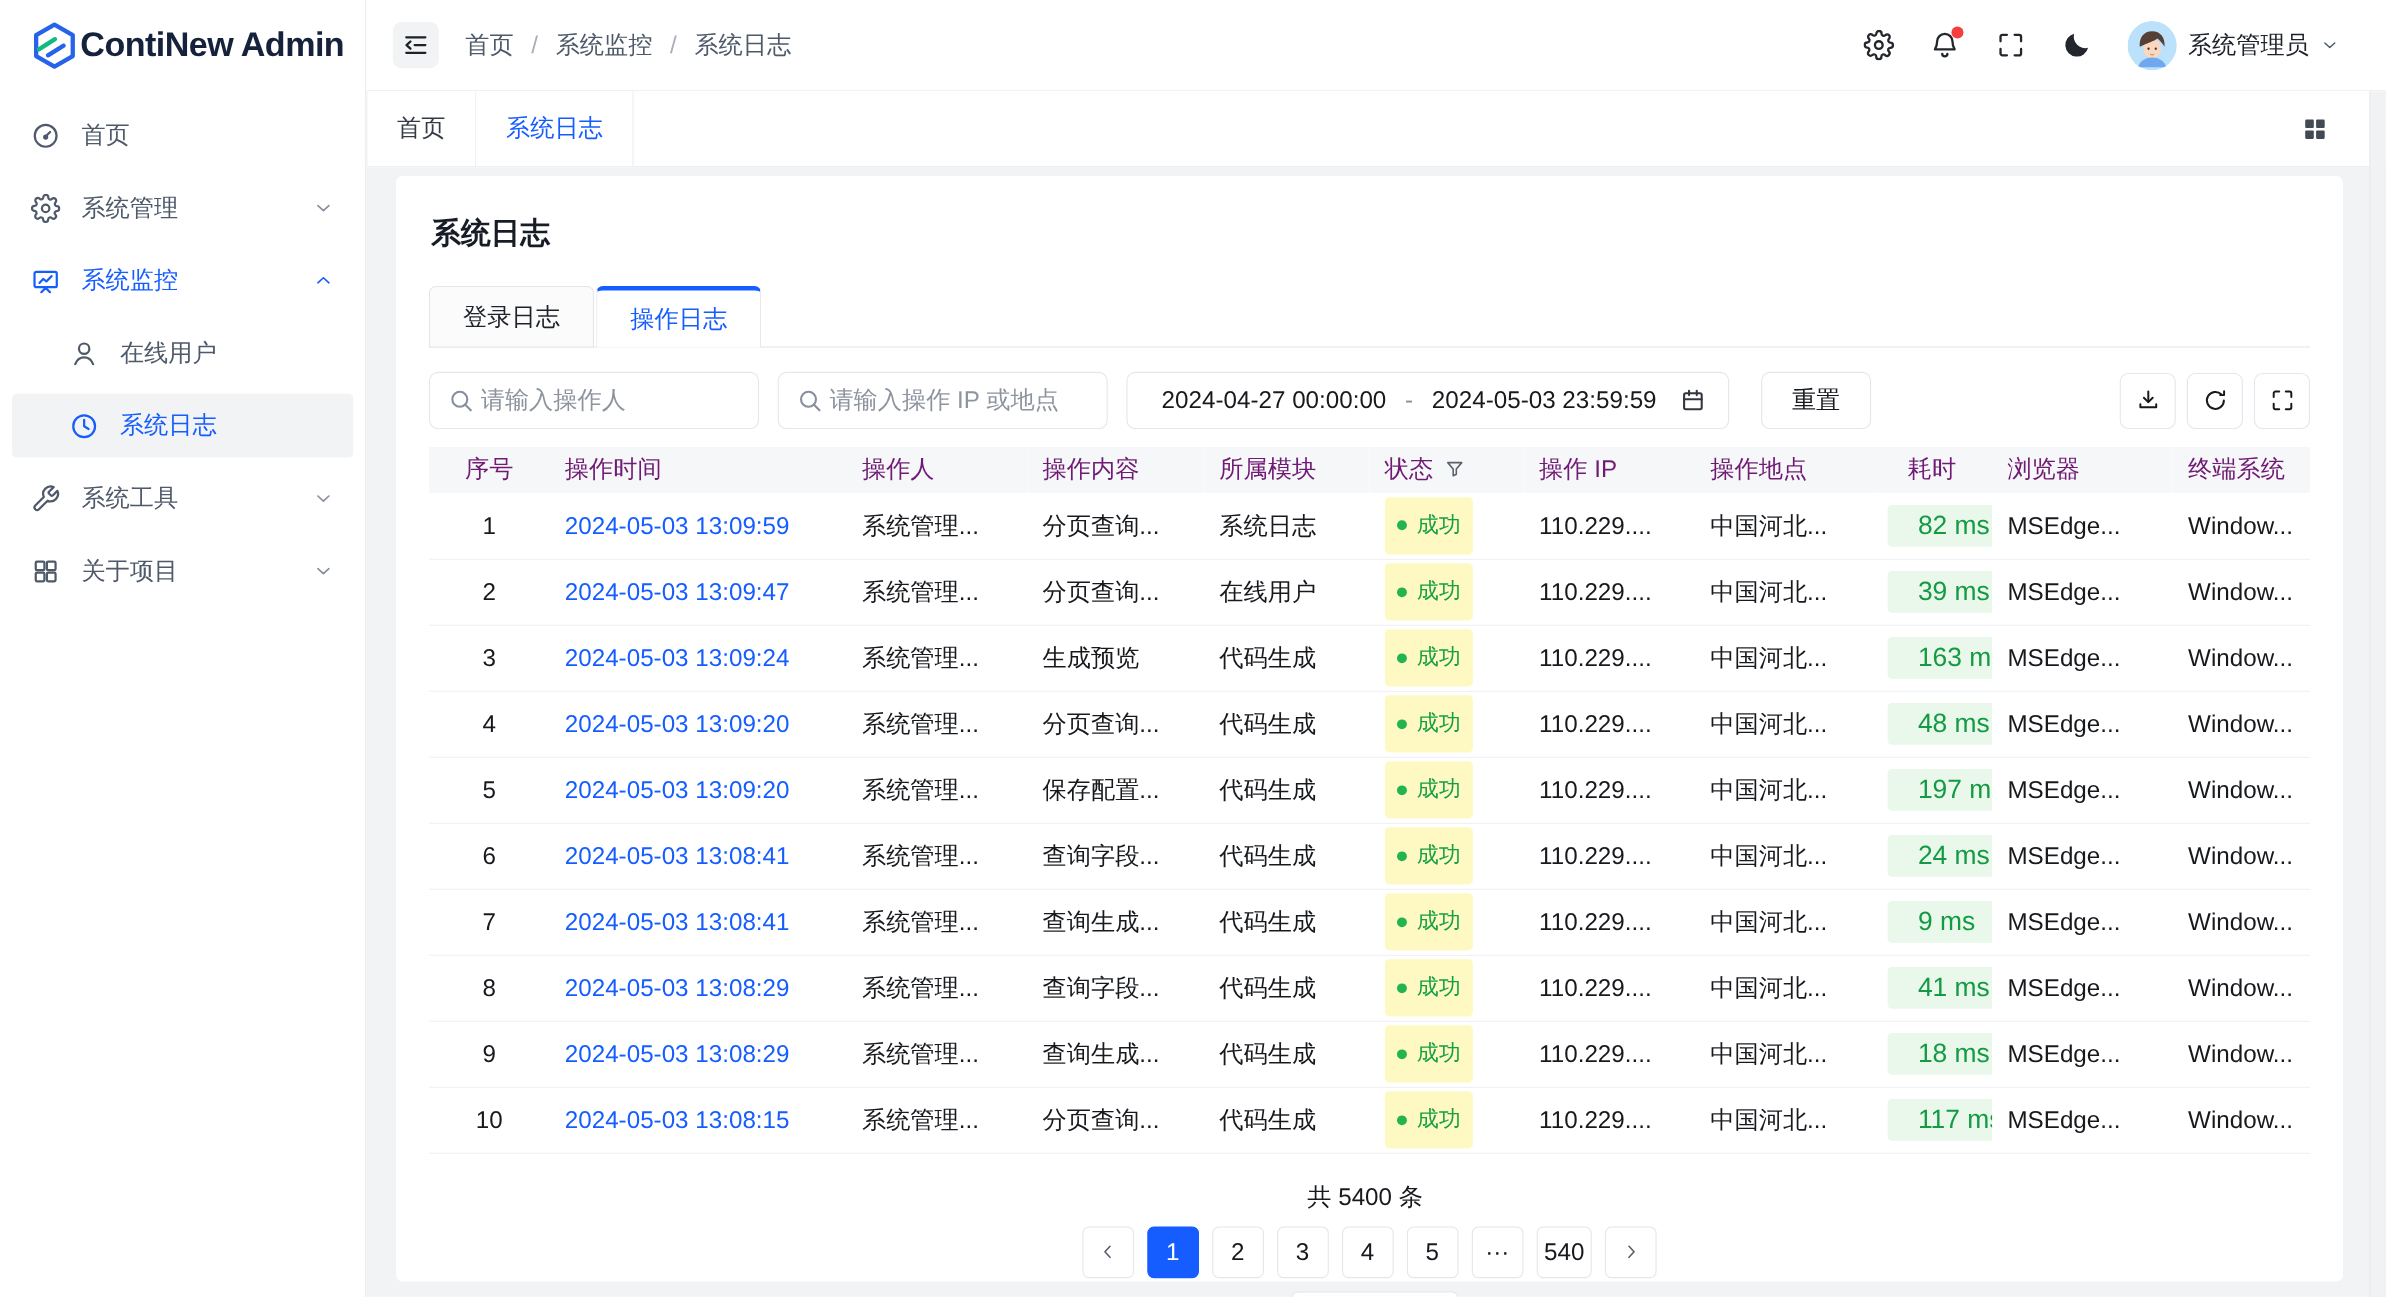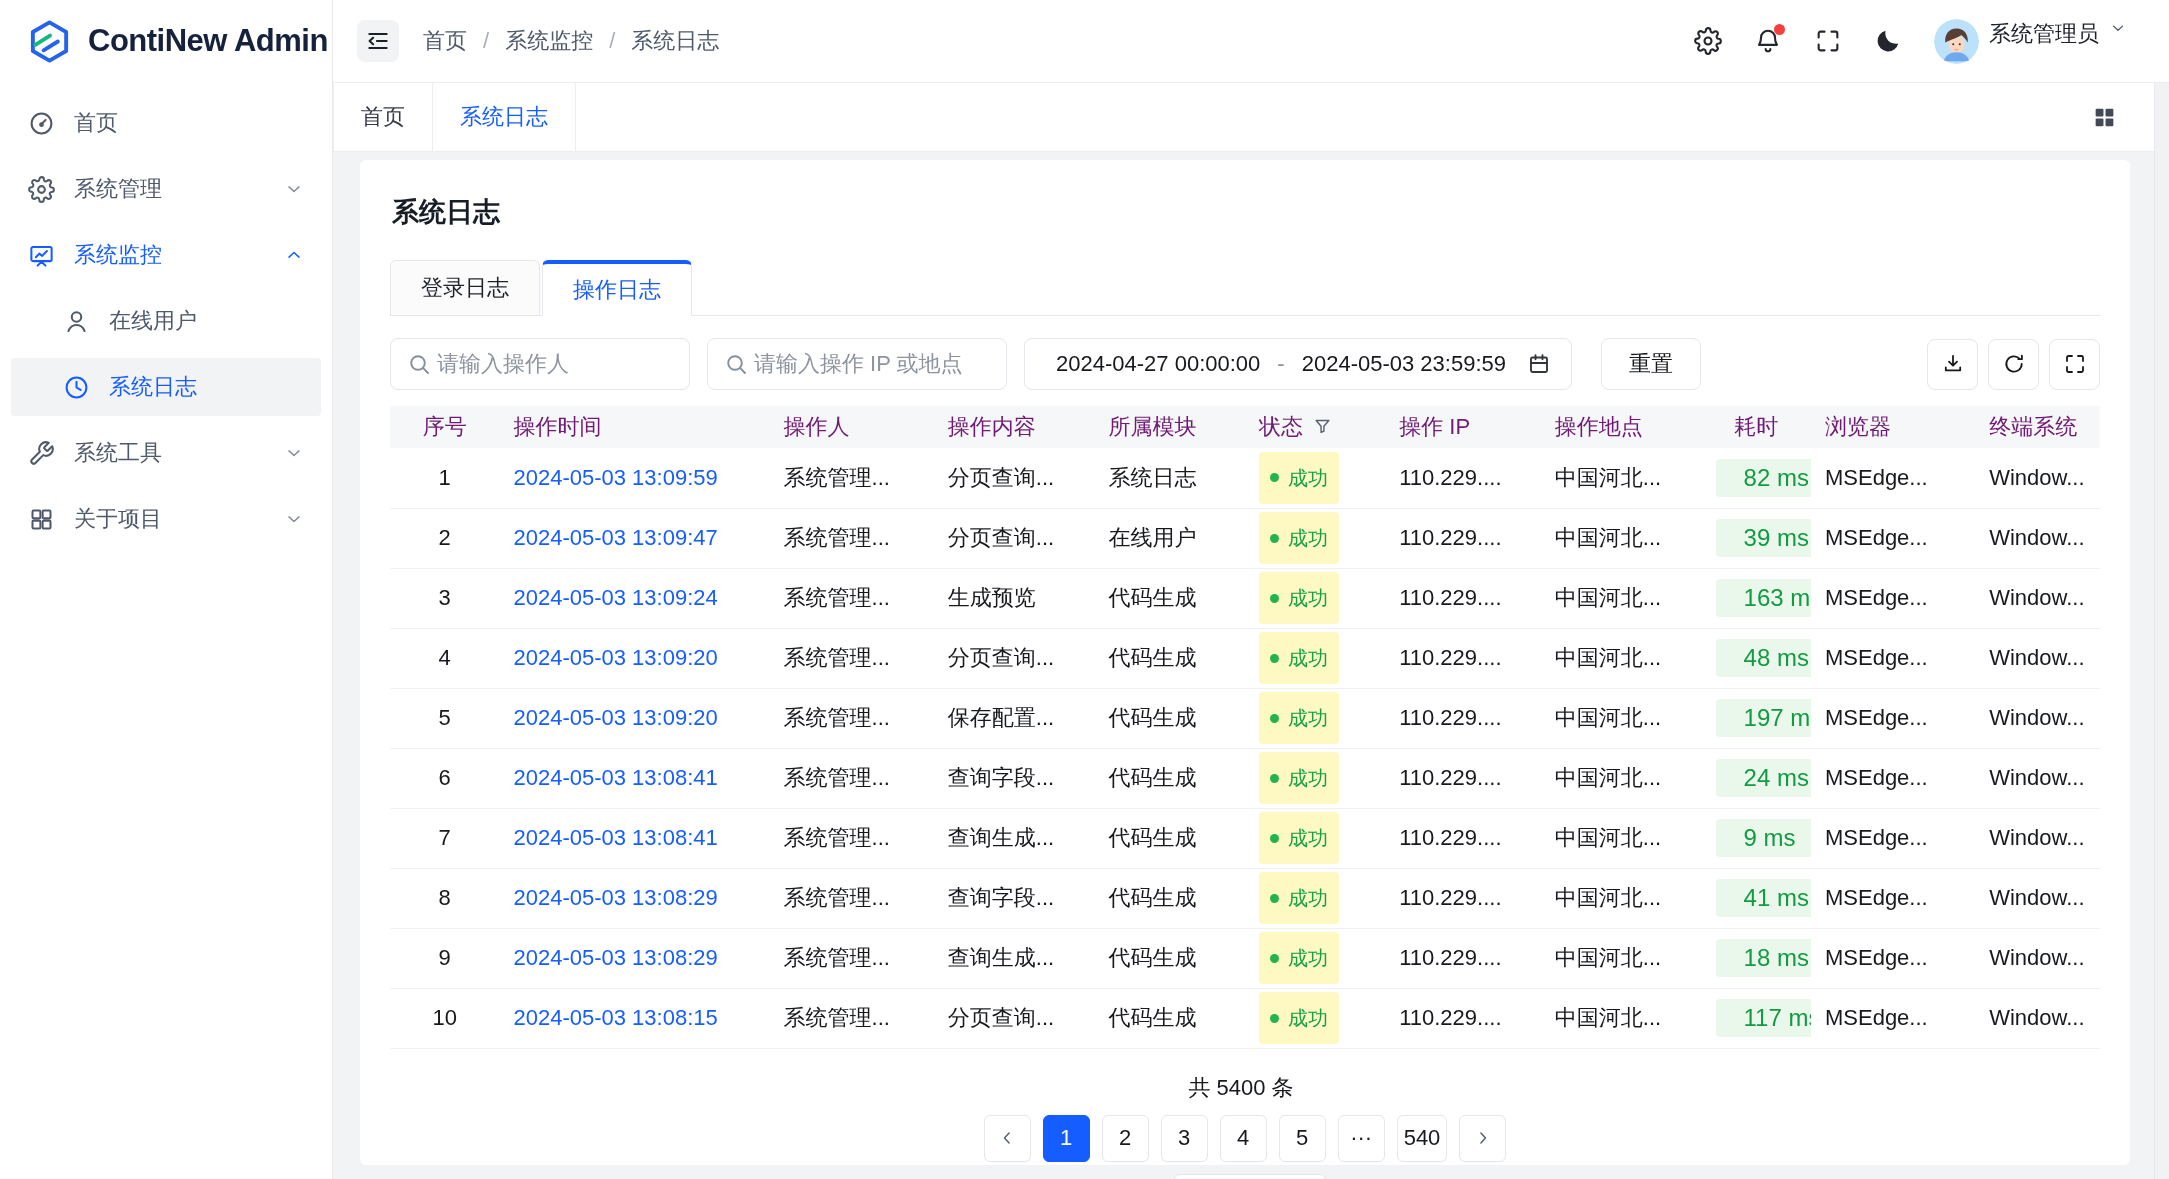--- a/index.html
+++ b/index.html
@@ -9,21 +9,21 @@
     color: #1d2129; background: #fff; overflow: hidden; font-size: 22px;
   }
   .app { display: flex; width: 100%; height: 100%; position: relative; }
 
   
   .ic { display: inline-flex; align-items: center; justify-content: center; flex: none; }
   .ic svg { width: 100%; height: 100%; display: block; }
 
   
   .sidebar { width: 333px; flex: 0 0 333px; border-right: 1px solid #e8eaee; background: #fff; }
-  .logo-row { height: 82px; display: flex; align-items: center; padding-left: 26px; gap: 15px; }
+  .logo-row { height: 82px; display: flex; align-items: center; padding-left: 26px; }
   .logo-icon { width: 47px; height: 47px; }
   .logo-title { font-size: 31px; font-weight: bold; color: #16213c; letter-spacing: -0.5px; }
   .menu { padding: 12px 11px 0 11px; }
   .menu-item { height: 58px; margin-bottom: 8px; display: flex; align-items: center;
     padding: 0 17px; border-radius: 4px; font-size: 22px; color: #4e5969; cursor: pointer; }
   .menu-item .mi-icon { width: 27px; height: 27px; margin-right: 19px; }
   .menu-item.sub { padding-left: 52px; }
   .menu-item.active { color: #165dff; }
   .menu-item.selected { background: #f2f3f5; color: #165dff; }
   .mi-label { flex: 1; white-space: nowrap; }
@@ -38,21 +38,21 @@
   .collapse-btn { width: 42px; height: 42px; border-radius: 8px; background: #f2f3f5; border: none;
     display: flex; align-items: center; justify-content: center; color: #1d2129; cursor: pointer; }
   .collapse-btn .ic { width: 26px; height: 26px; }
   .breadcrumb { display: flex; align-items: center; gap: 16px; margin-left: 24px; font-size: 22px; color: #4e5969; }
   .crumb { cursor: pointer; }
   .crumb-sep { color: #a9afb8; }
   .topbar-right { margin-left: auto; display: flex; align-items: center; gap: 32px; }
   .tb-action { position: relative; width: 28px; height: 28px; color: #23262c; cursor: pointer; }
   .tb-badge { position: absolute; top: -3px; right: -3px; width: 11px; height: 11px; border-radius: 50%;
     background: #f53f3f; }
-  .user-chip { display: flex; gap: 10px; cursor: pointer; }
+  .user-chip { display: flex; align-items: center; gap: 10px; cursor: pointer; }
   .avatar { width: 45px; height: 45px; border-radius: 50%; overflow: hidden; }
   .user-name { font-size: 22px; color: #1d2129; }
   .user-chevron { width: 18px; height: 18px; color: #4e5969; }
 
   
   .tabbar { height: 69px; border-bottom: 1px solid #eceef1; display: flex; align-items: stretch;
     background: #fff; padding-right: 52px; }
   .page-tab { padding: 0 27px; display: flex; align-items: center; font-size: 22px; color: #343b46;
     border-right: 1px solid #eceef1; cursor: pointer; background: #fff; }
   .page-tab:first-child { border-left: 1px solid #eceef1; }

